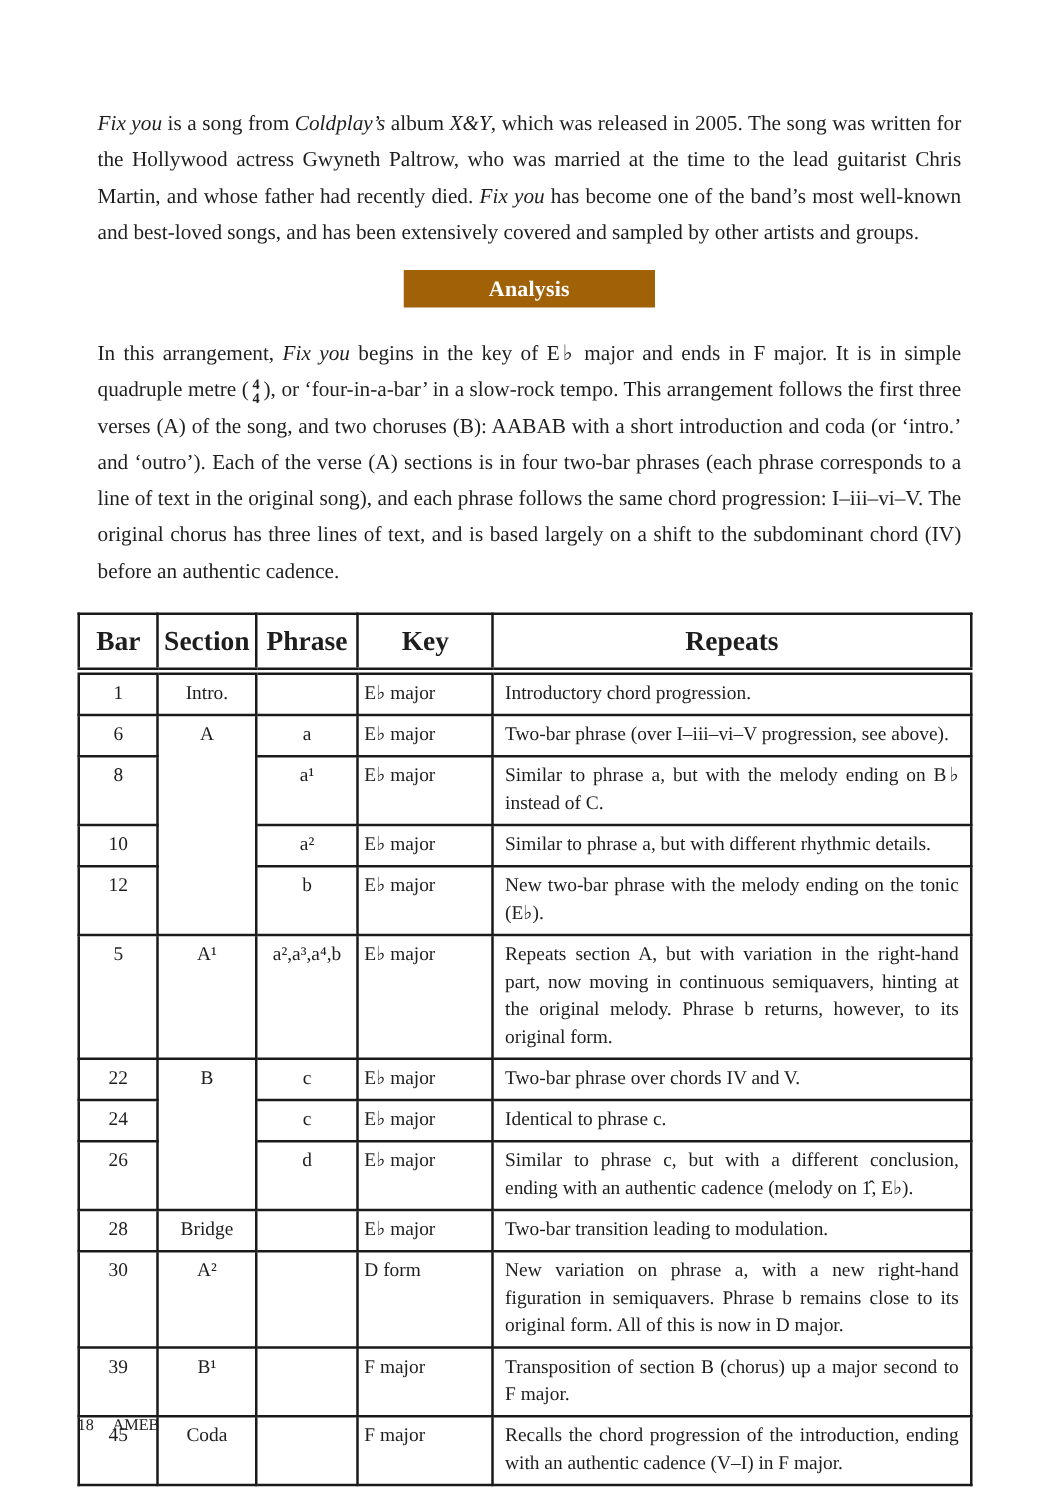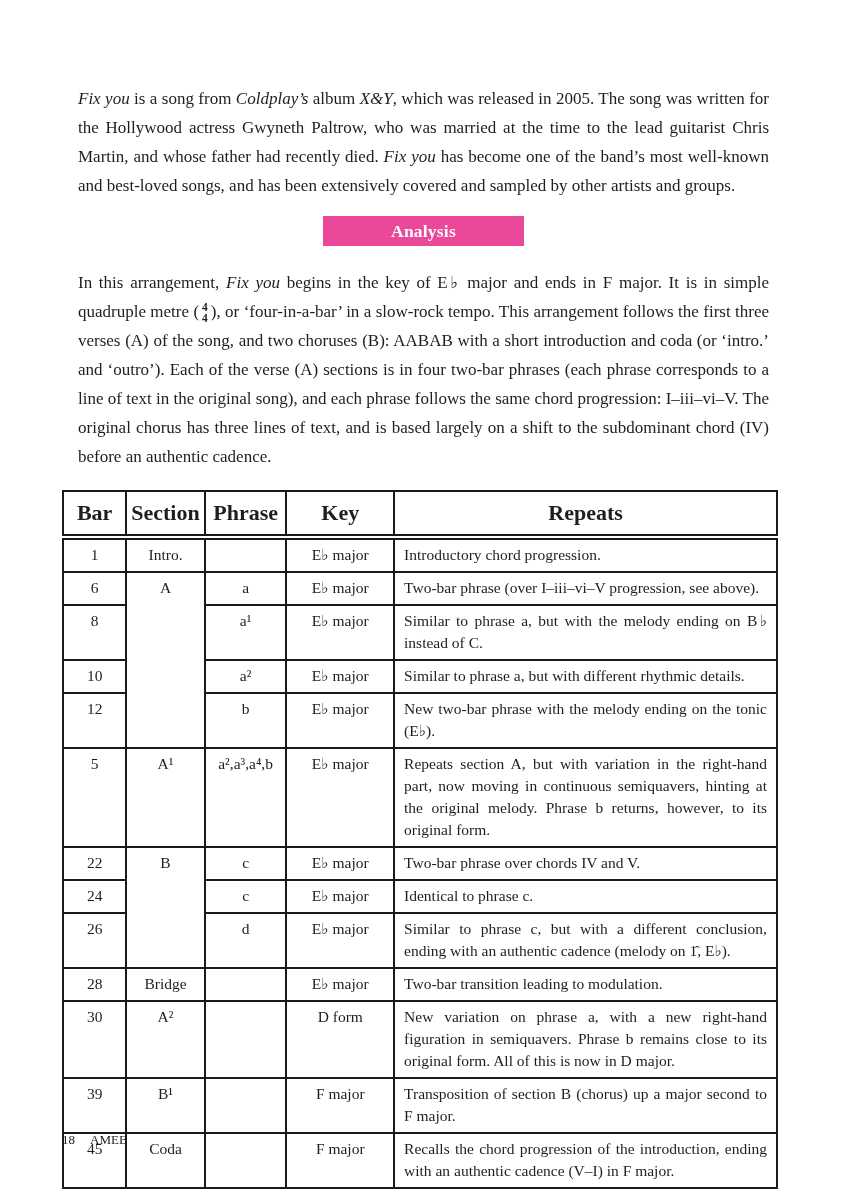--- a/index.html
+++ b/index.html
@@ -18,21 +18,21 @@
     margin: 16px;
     font-size: 17px;
     line-height: 29px;
     text-align: justify;
   }
   .it { font-style: italic; }
 
   .analysis-bar {
     width: 201px; height: 30px;
     margin: 13px auto 0 auto;
-    background: #ec4899;
+    background: #a16207;
     display: flex; align-items: center; justify-content: center;
   }
   .analysis-bar .label {
     color: #ffffff;
     font-weight: bold;
     font-size: 17.5px;
     letter-spacing: 0.2px;
   }
 
   p.body-text.second { margin-top: 22px; }
@@ -63,21 +63,21 @@
     font-size: 22px;
     font-weight: bold;
     padding: 8px 4px;
     vertical-align: middle;
     border-bottom: 6px double #1a1a1a;
   }
   .analysis-table td { line-height: 22px; padding: 4px 4px; }
   .c-bar     { text-align: center; }
   .c-section { text-align: center; margin-top: 14px; }
   .c-phrase  { text-align: center; }
-  .c-key     { text-align: center; }
+  .c-key     { }
   .c-comments { text-align: justify; padding: 4px 9px 5px 9px !important; }
 
   .footer {
     position: absolute;
     left: 62px; top: 1132px;
     font-size: 13px;
     color: #1e1e1e;
   }
   .footer .brand { margin-left: 15px; }
 </style>

